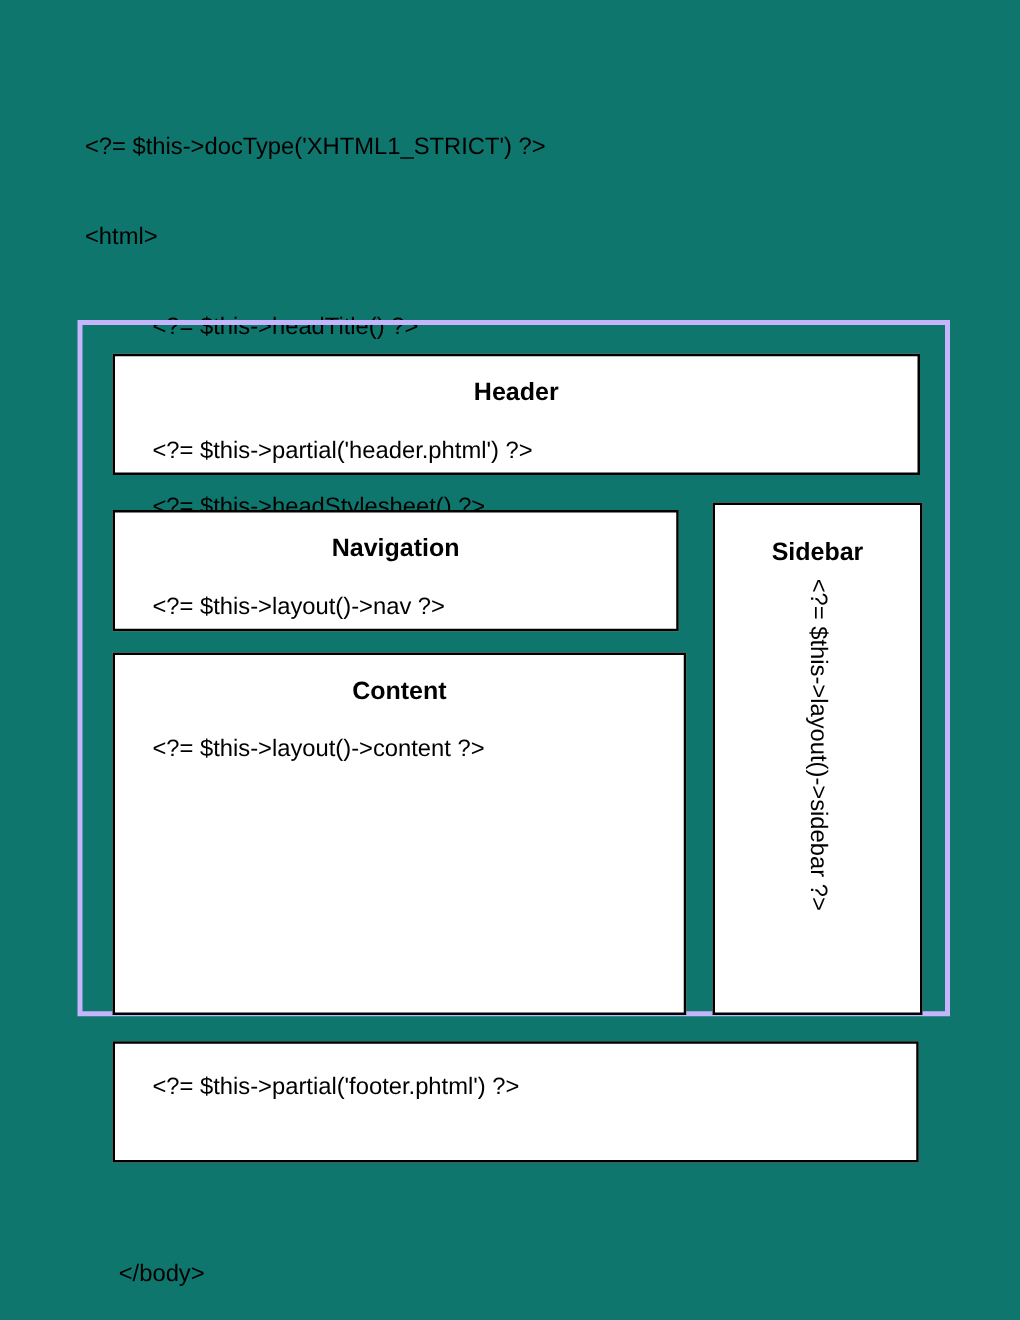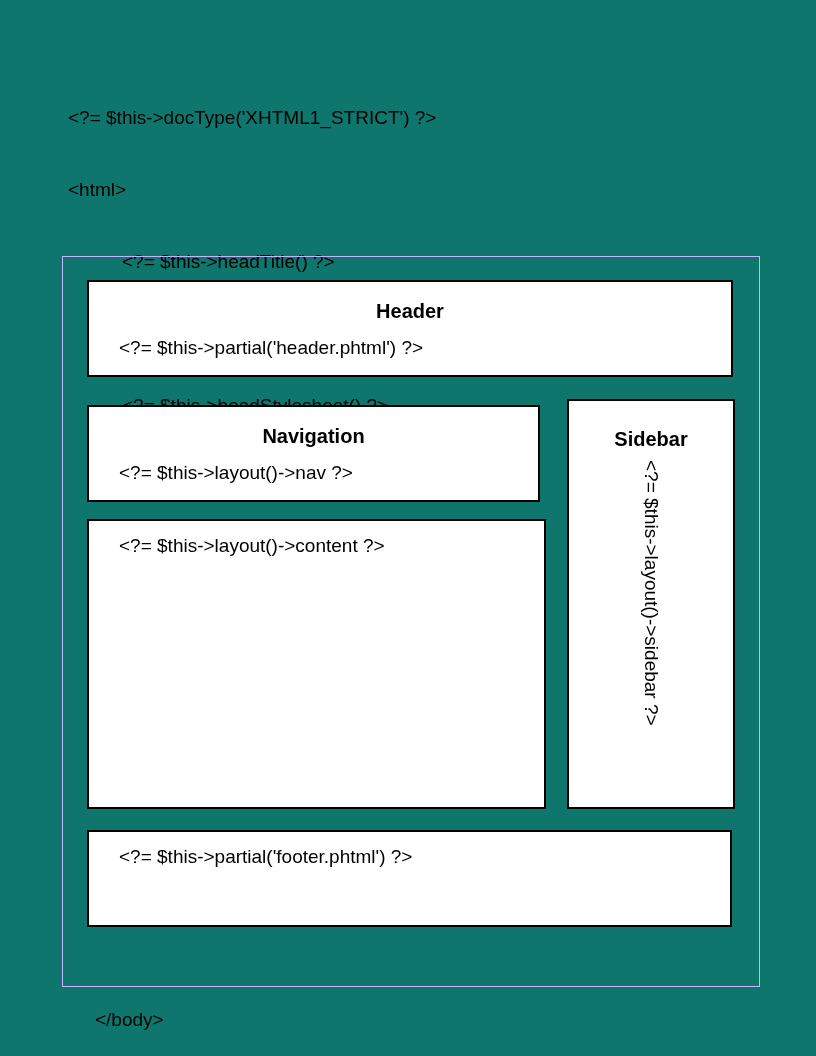--- a/index.html
+++ b/index.html
@@ -17,43 +17,43 @@
   .code-block { position: absolute; line-height: 24px; white-space: pre; }
   .code-top { left: 68px; top: 58px; }
   .code-bottom { left: 68px; top: 960px; }
   .ind0 { padding-left: 0; }
   .ind1 { padding-left: 27px; }
   .ind2 { padding-left: 54px; }
 
   .outer-box {
     position: absolute;
     left: 62px; top: 256px;
-    width: 698px; height: 731px;
-    border: 1px solid #c4b5fd;
+    width: 698px; height: 557px;
+    border: 4px solid #c4b5fd;
   }
   .wire-box {
     position: absolute;
     border: 2px solid #000000;
     background: #ffffff;
   }
   .header-box  { left: 24px; top: 23px;  width: 646px; height: 97px; }
   .nav-box     { left: 24px; top: 148px; width: 453px; height: 97px; }
   .content-box { left: 24px; top: 262px; width: 459px; height: 290px; }
   .sidebar-box { left: 504px; top: 142px; width: 168px; height: 410px; text-align: center; }
   .footer-box  { left: 24px; top: 573px; width: 645px; height: 97px; }
 
   .box-title {
     margin-top: 17px;
     text-align: center;
     font-weight: bold;
     font-size: 20px;
     line-height: 24px;
   }
   .box-code {
-    margin-top: 13px;
+    margin-top: 23px;
     padding-left: 30px;
     line-height: 24px;
     text-align: left;
     white-space: pre;
   }
   .sidebar-box .box-title { margin-top: 26px; }
   .vertical-code {
     display: inline-block;
     writing-mode: vertical-rl;
     margin-top: 9px;
@@ -87,20 +87,21 @@
       <div class="box-title">Navigation</div>
       <div class="box-code">&lt;?= $this-&gt;layout()-&gt;nav ?&gt;</div>
     </div>
 
     <div class="wire-box sidebar-box">
       <div class="box-title">Sidebar</div>
       <div class="vertical-code">&lt;?= $this-&gt;layout()-&gt;sidebar ?&gt;</div>
     </div>
 
     <div class="wire-box content-box">
+      <div class="box-title">Content</div>
       <div class="box-code">&lt;?= $this-&gt;layout()-&gt;content ?&gt;</div>
     </div>
 
     <div class="wire-box footer-box">
       <div class="box-code">&lt;?= $this-&gt;partial('footer.phtml') ?&gt;</div>
     </div>
 
   </div>
 
   <div class="code-block code-bottom">

